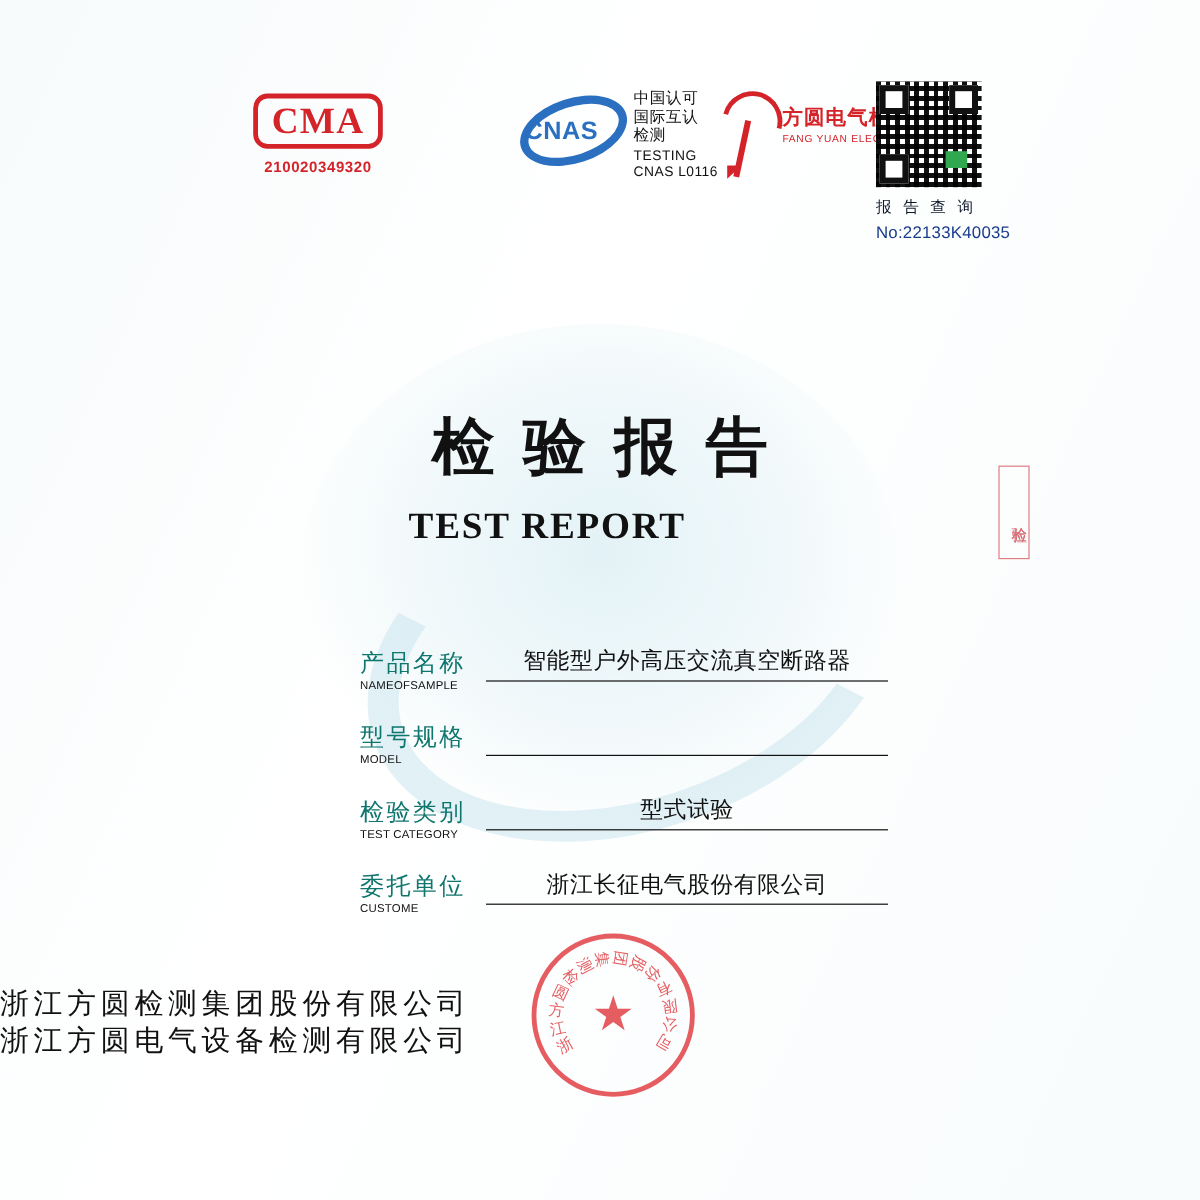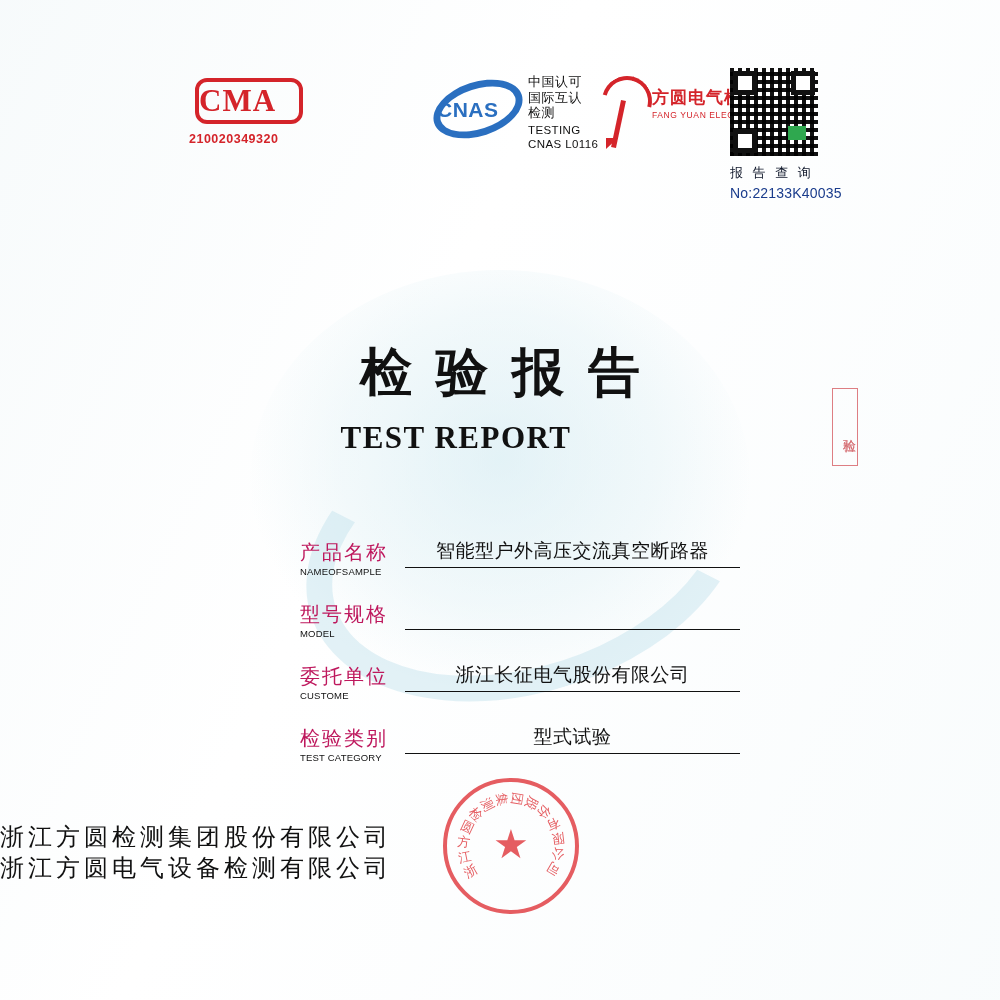--- a/index.html
+++ b/index.html
@@ -53,21 +53,21 @@
     left: 0; top: 58px;
     width: 1000px;
     height: 130px;
   }
   .logo {
     position: absolute;
     top: 0;
   }
 
   
-  .cma { left: 189px; top: 20px; width: 120px; text-align: left; }
+  .cma { left: 205px; top: 20px; width: 120px; text-align: center; }
   .cma-box {
     width: 108px; height: 46px;
     border: 4px solid #d4242a;
     border-radius: 12px;
     margin: 0 auto;
     position: relative;
     box-sizing: border-box;
   }
   .cma-text {
     font-family: "Liberation Serif", serif;
@@ -280,21 +280,21 @@
   .field-row {
     position: relative;
     height: 62px;
   }
   .field-label-cn {
     position: absolute;
     left: 0; top: 4px;
     font-family: Liberation Serif, serif;
     font-size: 20px;
     letter-spacing: 2px;
-    color: #be185d;
+    color: #0f766e;
   }
   .field-label-en {
     position: absolute;
     left: 0; top: 31px;
     font-family: "Liberation Sans", sans-serif;
     font-size: 9.5px;
     letter-spacing: 0.2px;
     color: #111;
   }
   .field-line {
@@ -457,30 +457,30 @@
     <div class="field-line"></div>
   </div>
 
   <div class="field-row">
     <div class="field-label-cn">型号规格</div>
     <div class="field-label-en">MODEL</div>
     <div class="field-line"></div>
   </div>
 
   <div class="field-row">
+    <div class="field-label-cn">检验类别</div>
+    <div class="field-label-en">TEST CATEGORY</div>
+    <div class="field-value">型式试验</div>
+    <div class="field-line"></div>
+  </div>
+
+  <div class="field-row">
     <div class="field-label-cn">委托单位</div>
     <div class="field-label-en">CUSTOME</div>
     <div class="field-value">浙江长征电气股份有限公司</div>
-    <div class="field-line"></div>
-  </div>
-
-  <div class="field-row">
-    <div class="field-label-cn">检验类别</div>
-    <div class="field-label-en">TEST CATEGORY</div>
-    <div class="field-value">型式试验</div>
     <div class="field-line"></div>
   </div>
 </div>
 
 <div class="seal">
   <div class="seal-text" id="sealring">
       <span style="transform: rotate(-120deg) translate(0px, -48px) rotate(90deg) translate(-6px, -7px);">浙</span>
       <span style="transform: rotate(-101.538deg) translate(0px, -48px) rotate(90deg) translate(-6px, -7px);">江</span>
       <span style="transform: rotate(-83.0769deg) translate(0px, -48px) rotate(90deg) translate(-6px, -7px);">方</span>
       <span style="transform: rotate(-64.6154deg) translate(0px, -48px) rotate(90deg) translate(-6px, -7px);">圆</span>

